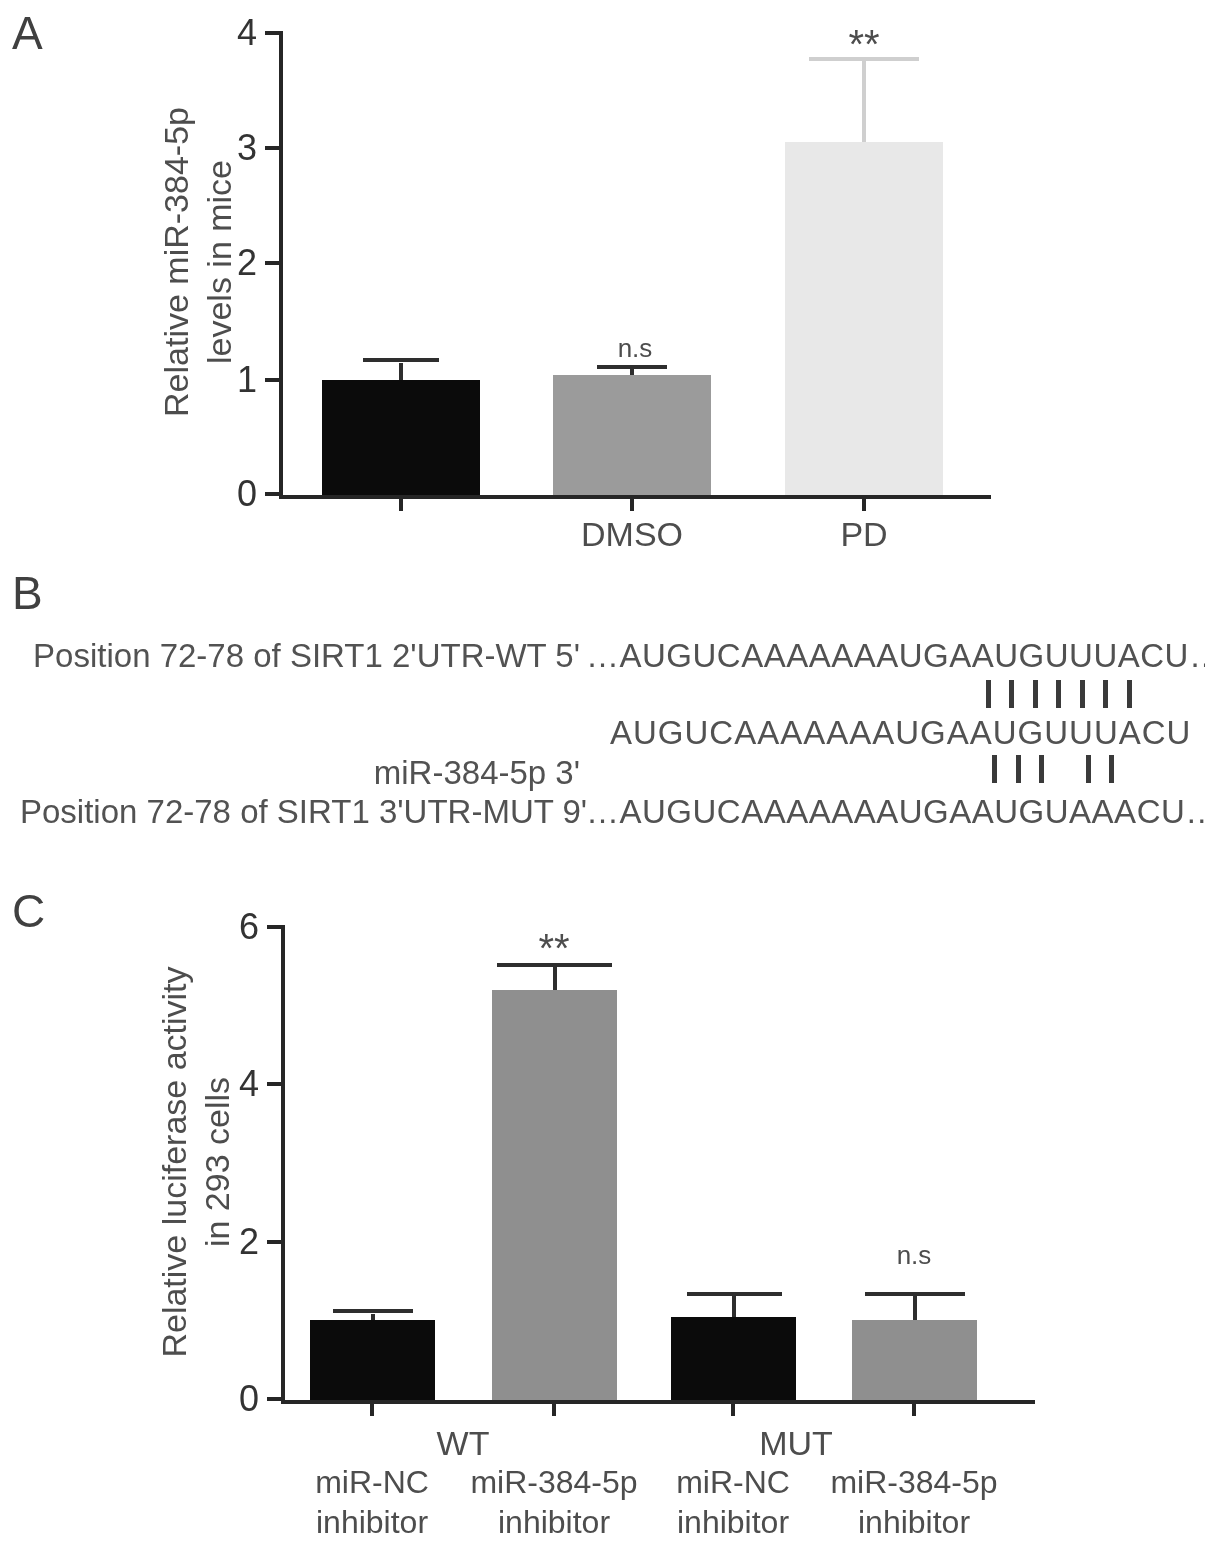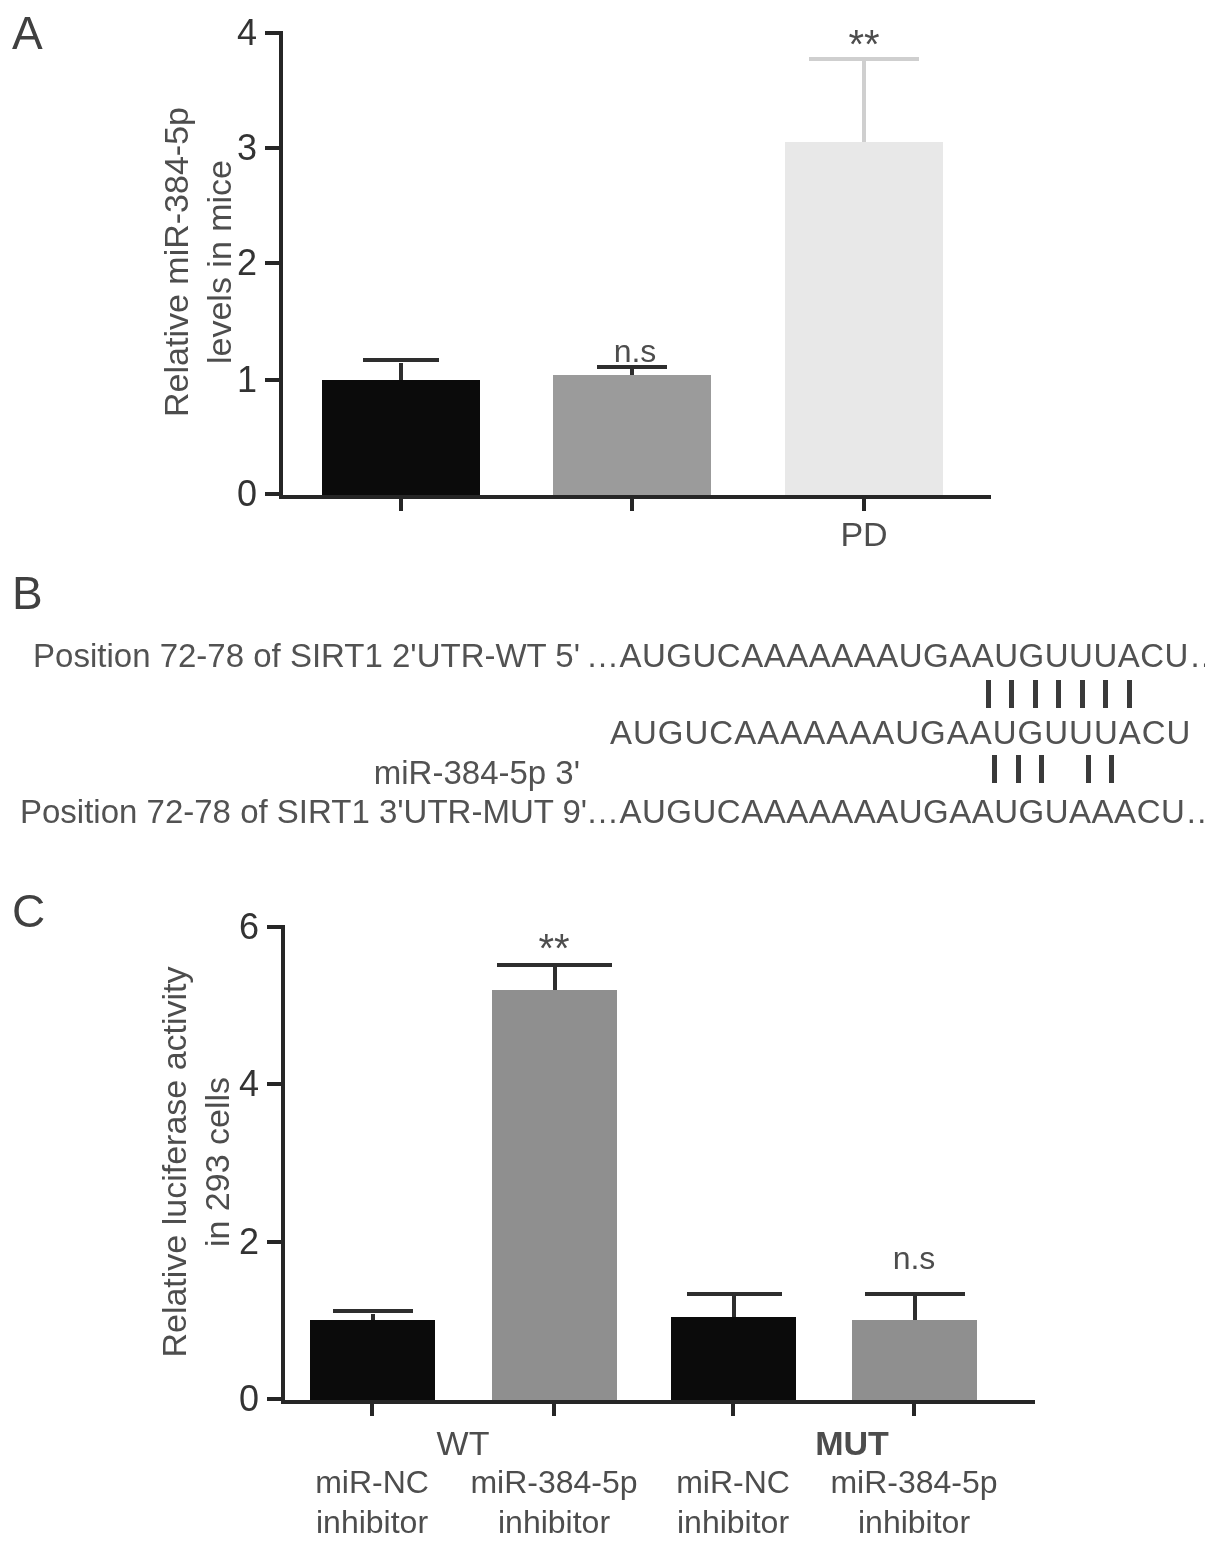--- a/index.html
+++ b/index.html
@@ -13,21 +13,21 @@
   .tick{background:#262626;height:4px;width:16px;}
   .ticklabel{color:#333;font-size:36px;line-height:42px;width:52px;text-align:right;}
   .plot{position:absolute;}
   .bar{position:absolute;bottom:0;}
   .err-stem{position:absolute;width:4px;background:#2e2e2e;}
   .err-cap{position:absolute;height:4px;background:#2e2e2e;}
   .light .err-stem,.err-stem.light{background:#cfcfcf;}
   .err-cap.light{background:#cfcfcf;}
   .xtick{position:absolute;width:4px;height:12px;background:#262626;}
   .xlabel{position:absolute;text-align:center;color:#4d4d4d;font-size:34px;white-space:nowrap;}
-  .sig{position:absolute;text-align:center;color:#4d4d4d;font-size:32px;white-space:nowrap;}
+  .sig{position:absolute;text-align:center;color:#4d4d4d;font-size:26px;white-space:nowrap;}
   .sig.stars{font-size:40px;}
   .seq-label{position:absolute;left:20px;width:560px;text-align:right;color:#525252;
              font-size:33px;line-height:40px;white-space:nowrap;}
   .seq{position:absolute;color:#525252;font-size:33px;line-height:40px;
        letter-spacing:0.5px;white-space:nowrap;}
   .pairbar{position:absolute;width:5px;height:28px;background:#3a3a3a;}
   .barlabel{position:absolute;width:220px;text-align:center;color:#4d4d4d;
             font-size:32px;line-height:40px;white-space:nowrap;}
 </style>
 </head>
@@ -69,20 +69,21 @@
     <div class="err-stem light" style="left: 579px; bottom: 353px; height: 81px;"></div>
     <div class="err-cap light" style="left: 526px; width: 110px; bottom: 434px;"></div>
   </div>
 
   <div class="abs axis" style="left:279px;top:495px;width:712px;height:4px;"></div>
 
   <div class="xtick" style="left:399px;top:499px;"></div>
   <div class="xtick" style="left:630px;top:499px;"></div>
   <div class="xtick" style="left:862px;top:499px;"></div>
 
+  <div class="xlabel" style="left:532px;width:200px;top:515px;">DMSO</div>
   <div class="xlabel" style="left:764px;width:200px;top:515px;text-align:center;">PD</div>
 
   <div class="sig" style="left:565px;width:140px;top:333px;">n.s</div>
   <div class="sig stars" style="left:794px;width:140px;top:22px;">**</div>
 
   <div class="abs panel-letter" style="left:12px;top:566px;">B</div>
 
   <div class="seq-label" style="top:636px;">Position 72-78 of SIRT1 2'UTR-WT 5'</div>
   <div class="seq" style="left:586px;top:636px;">…AUGUCAAAAAAAUGAAUGUUUACU…</div>
 
@@ -142,21 +143,21 @@
   </div>
 
   <div class="abs axis" style="left:281px;top:1400px;width:754px;height:4px;"></div>
 
   <div class="xtick" style="left:370px;top:1404px;"></div>
   <div class="xtick" style="left:552px;top:1404px;"></div>
   <div class="xtick" style="left:731px;top:1404px;"></div>
   <div class="xtick" style="left:912px;top:1404px;"></div>
 
   <div class="xlabel" style="left:393px;width:140px;top:1424px;">WT</div>
-  <div class="xlabel" style="left:782px;width:140px;top:1424px;font-weight:bold;">MUT</div>
+  <div class="xlabel" style="left:726px;width:140px;top:1424px;">MUT</div>
 
   <div class="sig stars" style="left:484px;width:140px;top:926px;">**</div>
   <div class="sig" style="left:844px;width:140px;top:1240px;">n.s</div>
 
   <div class="barlabel" style="left:262px;top:1462px;">
     <div>miR-NC</div>
     <div>inhibitor</div>
   </div>
   <div class="barlabel" style="left:444px;top:1462px;">
     <div>miR-384-5p</div>

